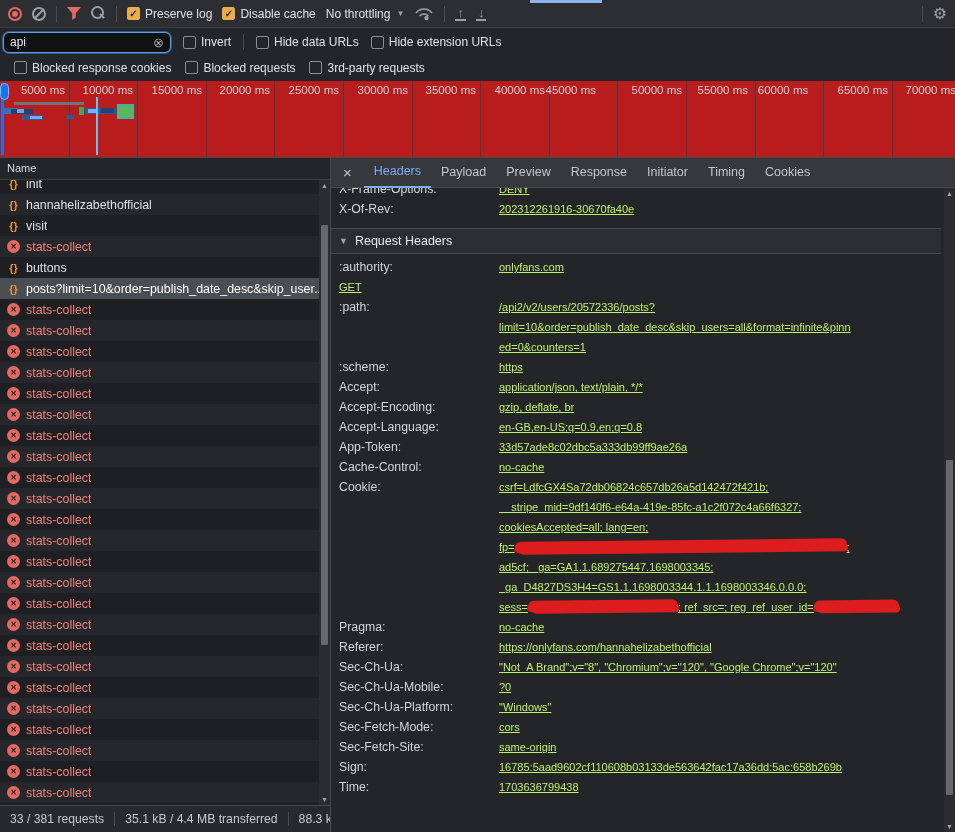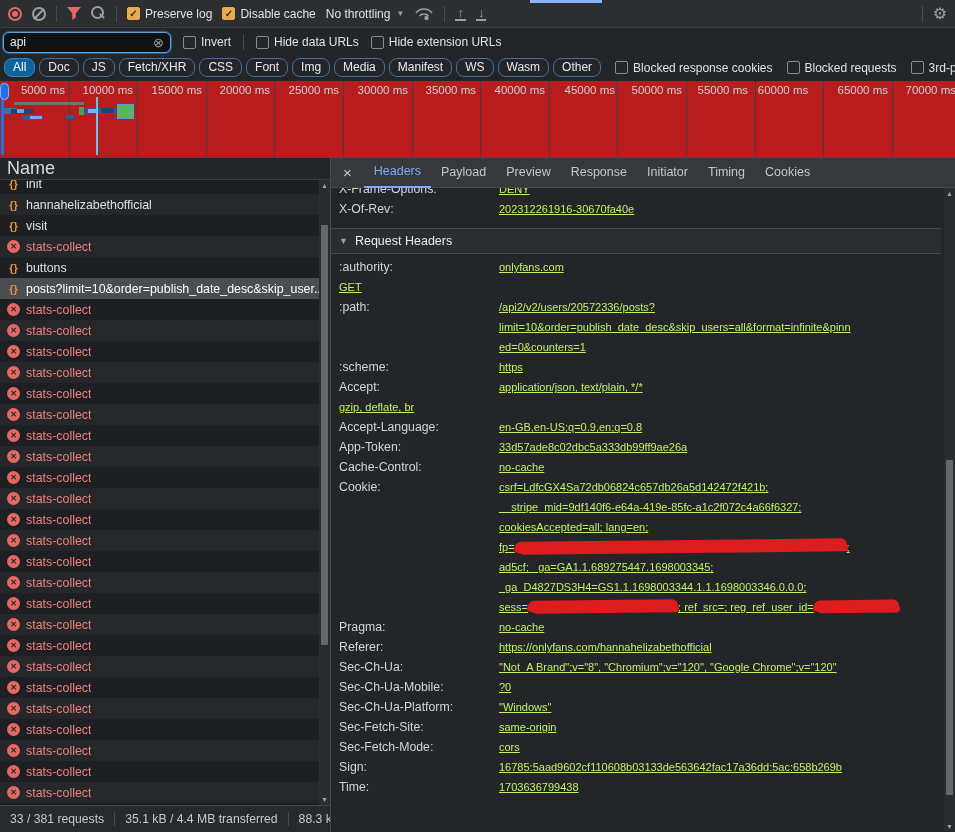--- a/index.html
+++ b/index.html
@@ -47,21 +47,21 @@
   
   .timeline { position:relative; height:77px; background:#b91c1c; border-bottom:1px solid #47484b; overflow:hidden; }
   .gridline { position:absolute; top:0; bottom:0; width:1px; background:#3f4043; }
   .ticklabel { position:absolute; top:3px; height:13px; width:68px; text-align:right; color:#cdd0d3; font-size:11.5px; }
   .tbar { position:absolute; }
 
   
   .main { display:flex; height:674px; }
   .left { width:330px; display:flex; flex-direction:column; flex-shrink:0; }
   .name-header { height:22px; line-height:21px; padding-left:7px; background:#242528;
-                 border-bottom:1px solid #3c3d40; color:#d7dade; font-size:18px; }
+                 border-bottom:1px solid #3c3d40; color:#d7dade; font-size:11px; }
   .list-viewport { position:relative; flex:1; overflow:hidden; background:#1e1f22; }
   .rows { margin-right:11px; }
   .row { height:21px; display:flex; align-items:center; gap:6px; padding-left:7px; font-size:12.4px;
          color:#dde0e3; white-space:nowrap; overflow:hidden; background:#1e1f22; }
   .row:first-child { margin-top:-7px; }
   .row.alt { background:#26272a; }
   .row.sel { background:#4a4d51; color:#fff; }
   .row.error { color:#ed827b; }
   .fetch-ic { width:13px; text-align:center; color:#e0923f; font-weight:700; font-size:11px; flex-shrink:0; }
   .err-ic { width:13px; height:13px; border-radius:50%; background:#e46962; color:#26272a; font-size:8px;
@@ -150,34 +150,20 @@
     <span class="cbbox"></span>
     <span class="cblabel">Hide data URLs</span>
   </span>
   <span class="cb">
     <span class="cbbox"></span>
     <span class="cblabel">Hide extension URLs</span>
   </span>
 </div>
 
 <div class="pillsbar">
-  <div id="pills" style="display:flex;gap:4px;">
-      <div class="pill sel">All</div>
-      <div class="pill">Doc</div>
-      <div class="pill">JS</div>
-      <div class="pill">Fetch/XHR</div>
-      <div class="pill">CSS</div>
-      <div class="pill">Font</div>
-      <div class="pill">Img</div>
-      <div class="pill">Media</div>
-      <div class="pill">Manifest</div>
-      <div class="pill">WS</div>
-      <div class="pill">Wasm</div>
-      <div class="pill">Other</div>
-    </div>
   <div id="pill-checks" class="pill-checks">
       <span class="cb">
         <span class="cbbox"></span>
         <span class="cblabel">Blocked response cookies</span>
       </span>
       <span class="cb">
         <span class="cbbox"></span>
         <span class="cblabel">Blocked requests</span>
       </span>
       <span class="cb">
@@ -198,21 +184,21 @@
     <div class="ticklabel" style="left: 202px;">20000 ms</div>
     <div class="gridline" style="left: 343px;"></div>
     <div class="ticklabel" style="left: 271px;">25000 ms</div>
     <div class="gridline" style="left: 412px;"></div>
     <div class="ticklabel" style="left: 340px;">30000 ms</div>
     <div class="gridline" style="left: 480px;"></div>
     <div class="ticklabel" style="left: 408px;">35000 ms</div>
     <div class="gridline" style="left: 549px;"></div>
     <div class="ticklabel" style="left: 477px;">40000 ms</div>
     <div class="gridline" style="left: 617px;"></div>
-    <div class="ticklabel" style="left: 547px;">45000 ms</div>
+    <div class="ticklabel" style="left: 528px;">45000 ms</div>
     <div class="gridline" style="left: 686px;"></div>
     <div class="ticklabel" style="left: 614px;">50000 ms</div>
     <div class="gridline" style="left: 755px;"></div>
     <div class="ticklabel" style="left: 680px;">55000 ms</div>
     <div class="gridline" style="left: 823px;"></div>
     <div class="ticklabel" style="left: 749px; text-align: center;">60000 ms</div>
     <div class="gridline" style="left: 892px;"></div>
     <div class="ticklabel" style="left: 820px;">65000 ms</div>
     <div class="ticklabel" style="left: 888px;">70000 ms</div>
     <div class="tbar" style="left: 1px; top: 2px; width: 3px; height: 72px; background: rgb(26, 115, 232);"></div>
@@ -417,20 +403,21 @@
             </div>
             <div class="hrow">
               <div class="hname">:scheme:</div>
               <div class="hval">https</div>
             </div>
             <div class="hrow">
               <div class="hname">Accept:</div>
               <div class="hval">application/json, text/plain, */*</div>
             </div>
             <div class="hrow">
+              <div class="hname">Accept-Encoding:</div>
               <div class="hval">gzip, deflate, br</div>
             </div>
             <div class="hrow">
               <div class="hname">Accept-Language:</div>
               <div class="hval">en-GB,en-US;q=0.9,en;q=0.8</div>
             </div>
             <div class="hrow">
               <div class="hname">App-Token:</div>
               <div class="hval">33d57ade8c02dbc5a333db99ff9ae26a</div>
             </div>
@@ -464,26 +451,26 @@
             </div>
             <div class="hrow">
               <div class="hname">Sec-Ch-Ua-Mobile:</div>
               <div class="hval">?0</div>
             </div>
             <div class="hrow">
               <div class="hname">Sec-Ch-Ua-Platform:</div>
               <div class="hval">"Windows"</div>
             </div>
             <div class="hrow">
+              <div class="hname">Sec-Fetch-Mode:</div>
+              <div class="hval">cors</div>
+            </div>
+            <div class="hrow">
               <div class="hname">Sec-Fetch-Site:</div>
               <div class="hval">same-origin</div>
-            </div>
-            <div class="hrow">
-              <div class="hname">Sec-Fetch-Mode:</div>
-              <div class="hval">cors</div>
             </div>
             <div class="hrow">
               <div class="hname">Sign:</div>
               <div class="hval">16785:5aad9602cf110608b03133de563642fac17a36dd:5ac:658b269b</div>
             </div>
             <div class="hrow">
               <div class="hname">Time:</div>
               <div class="hval">1703636799438</div>
             </div>
           </div>

